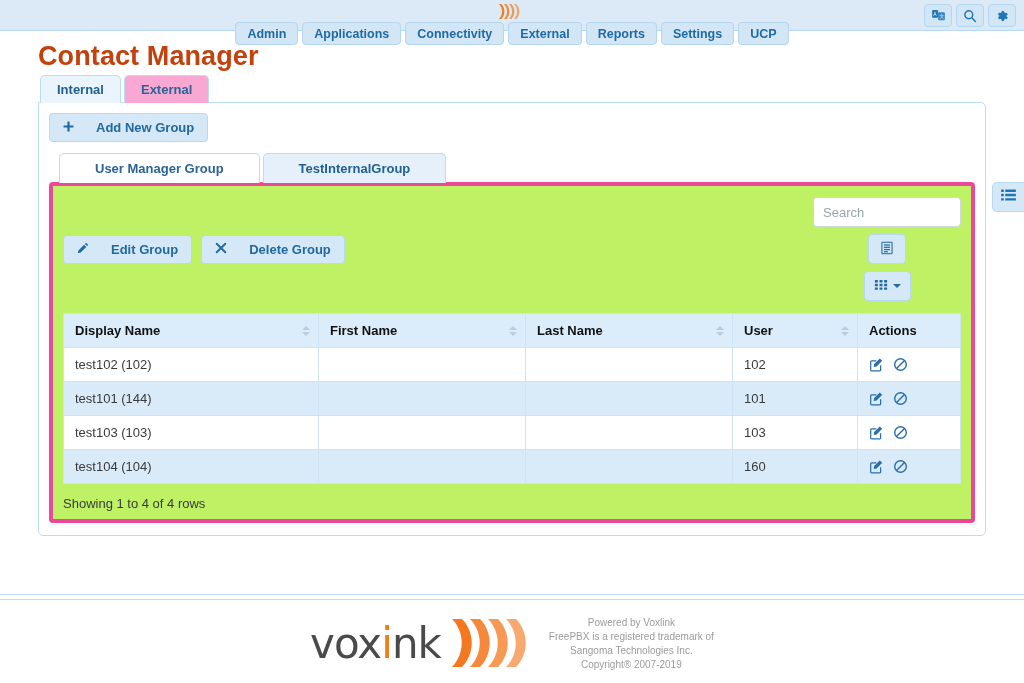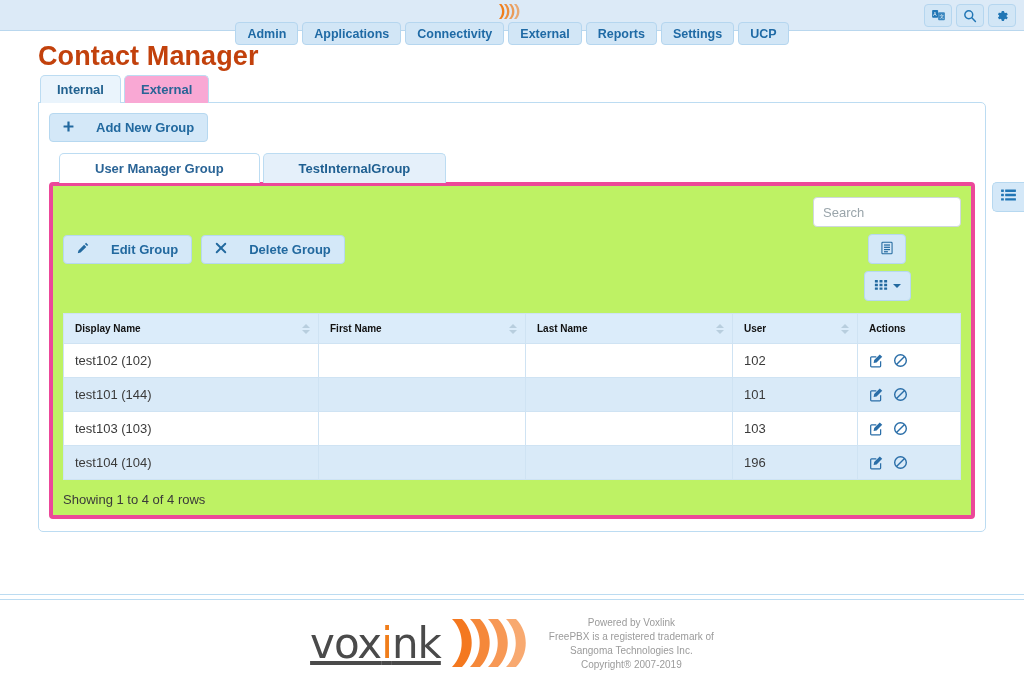--- a/index.html
+++ b/index.html
@@ -197,21 +197,21 @@
     width: 100%;
     border-collapse: collapse;
     margin-top: 12px;
     border: 1px solid #cfe3f3;
   }
   table.data th {
     background: #dbecfa;
     border: 1px solid #cfe3f3;
     padding: 9px 11px;
     text-align: left;
-    font-size: 10px;
+    font-size: 13px;
     font-weight: bold;
     color: #111;
     position: relative;
     white-space: nowrap;
     cursor: pointer;
   }
   table.data th.no-sort { cursor: default; }
   .sorter {
     position: absolute;
     right: 8px; top: 50%;
@@ -282,21 +282,20 @@
     display: flex;
     align-items: center;
     gap: 8px;
   }
   .vox-text {
     font-size: 42px;
     color: #4a4a4a;
     font-family: "DejaVu Sans", sans-serif;
     letter-spacing: -1px;
     line-height: 1;
-    text-decoration: underline;
   }
   .vox-text .dot-i { color: #f07d1a; }
   .footer-text {
     font-size: 10px;
     color: #9b9b9b;
     line-height: 1.42;
     text-align: center;
   }
 </style>
 </head>
@@ -557,21 +556,21 @@
                       <line x1="3.7" y1="12.3" x2="12.3" y2="3.7"></line>
                   </svg>
                 </span>
               </span>
             </td>
           </tr>
           <tr class="even">
             <td>test104 (104)</td>
             <td></td>
             <td></td>
-            <td>196</td>
+            <td>160</td>
             <td>
               <span class="act-icons">
                 <span class="act-icon">
                   <svg width="15" height="15" viewBox="0 0 16 16" fill="none" stroke="#2a6ea8" stroke-width="1.3">
                     <path d="M12.4 8.7v5.2a.9.9 0 01-.9.9H2.7a.9.9 0 01-.9-.9V5.1a.9.9 0 01.9-.9h5.1"></path>
                     <path d="M11.5 1.5l2.6 2.6-6 6-3.2.6.6-3.2z" fill="#2a6ea8" stroke="none"></path>
                   </svg>
                 </span>
                 <span class="act-icon">
                   <svg width="15" height="15" viewBox="0 0 16 16" fill="none" stroke="#2a6ea8" stroke-width="1.5">

